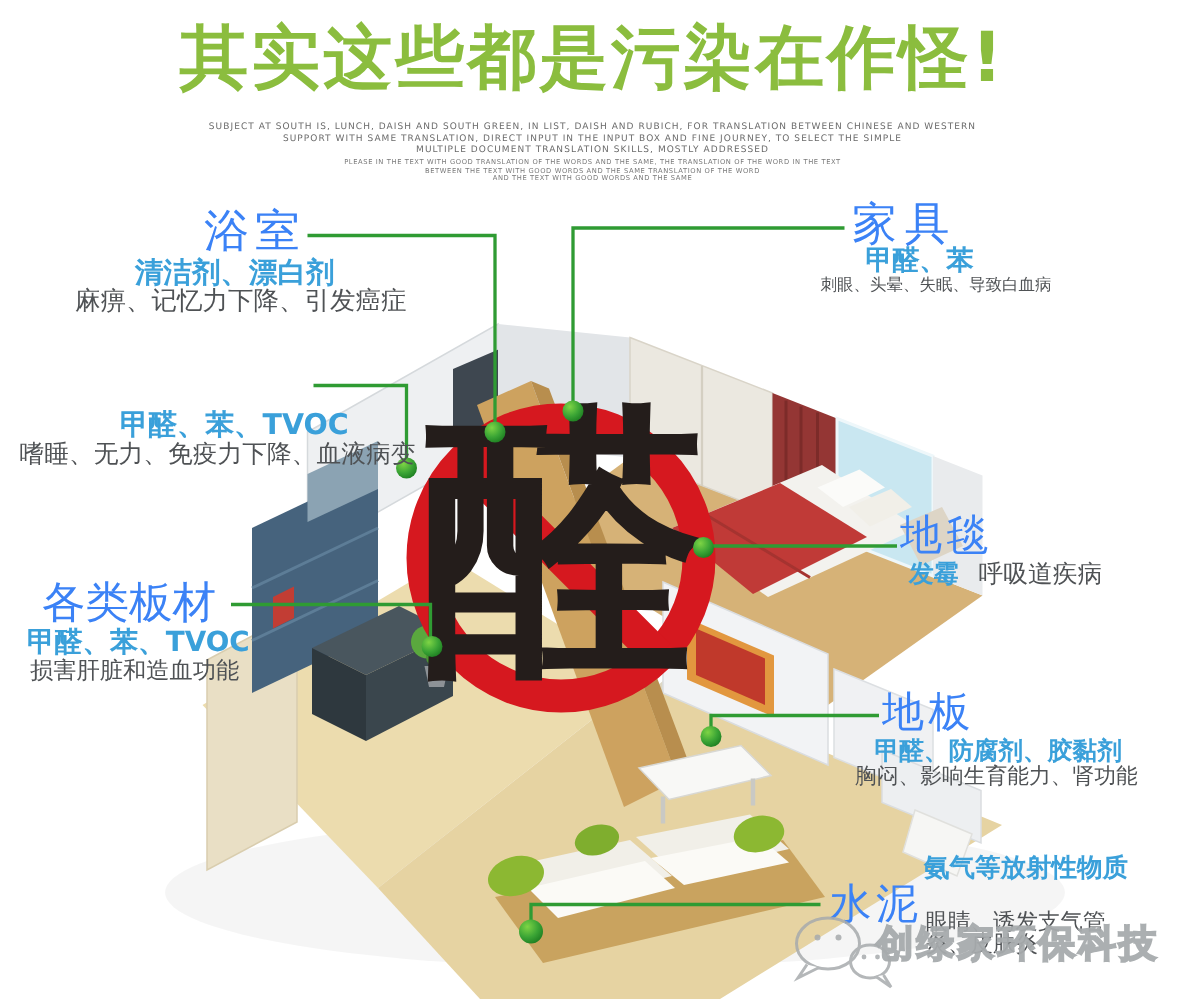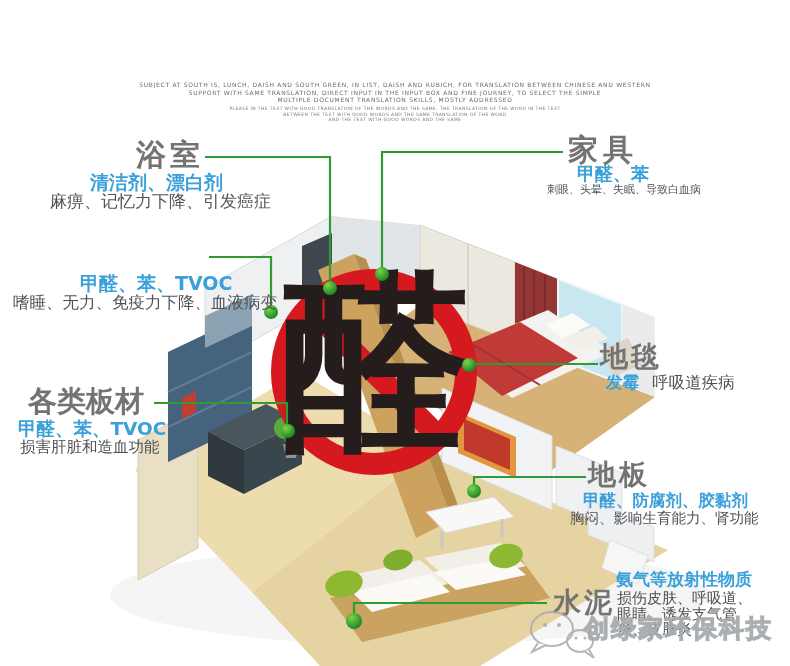--- a/index.html
+++ b/index.html
@@ -8,21 +8,21 @@
     font-family:"DejaVu Sans","Liberation Sans",sans-serif;
   }
   .abs{position:absolute;line-height:1.05;white-space:nowrap;}
   .main-title{
     top:14px;left:50%;transform:translateX(-50%);
     font-size:46px;font-weight:800;letter-spacing:2px;color:#8bbd3e;
   }
   .fineprint{color:#6a6a6a;text-align:center;left:50%;transform:translateX(-50%);}
   .fp-a{font-size:6px;letter-spacing:0.7px;line-height:7.5px;}
   .fp-b{font-size:4.5px;letter-spacing:0.4px;line-height:5.5px;color:#7a7a7a;}
-  .sec-title{font-weight:700;color:#737373;}
+  .sec-title{font-weight:400;color:#3b82f6;}
   .sec-poll{font-weight:700;color:#3aa0da;}
   .sec-eff{color:#4f5255;}
   svg{position:absolute;top:0;left:0;}
   .char-aldehyde{
     left:282px;top:268px;font-size:188px;font-weight:900;color:#241d1b;
     line-height:1;letter-spacing:0;
   }
   .watermark-text{
     left:584px;top:616px;font-size:25px;letter-spacing:2px;font-weight:700;
     color:rgba(167,171,173,0.28);-webkit-text-stroke:1.2px #a7abad;opacity:.95;
@@ -133,20 +133,21 @@
       <circle cx="330" cy="288" r="7"></circle>
       <circle cx="382" cy="274" r="7"></circle>
       <circle cx="271" cy="312" r="7"></circle>
       <circle cx="288" cy="431" r="7"></circle>
       <circle cx="469" cy="365" r="7"></circle>
       <circle cx="474" cy="491" r="7"></circle>
       <circle cx="354" cy="621" r="8"></circle>
     </g>
   </svg>
 
+  <div class="abs main-title">其实这些都是污染在作怪!</div>
 
   <div class="abs fineprint fp-a" style="top:81px;">
     <div>SUBJECT AT SOUTH IS, LUNCH, DAISH AND SOUTH GREEN, IN LIST, DAISH AND RUBICH, FOR TRANSLATION BETWEEN CHINESE AND WESTERN</div>
     <div>SUPPORT WITH SAME TRANSLATION, DIRECT INPUT IN THE INPUT BOX AND FINE JOURNEY, TO SELECT THE SIMPLE</div>
     <div>MULTIPLE DOCUMENT TRANSLATION SKILLS, MOSTLY ADDRESSED</div>
   </div>
   <div class="abs fineprint fp-b" style="top:106px;">
     <div>PLEASE IN THE TEXT WITH GOOD TRANSLATION OF THE WORDS AND THE SAME, THE TRANSLATION OF THE WORD IN THE TEXT</div>
     <div>BETWEEN THE TEXT WITH GOOD WORDS AND THE SAME TRANSLATION OF THE WORD</div>
     <div>AND THE TEXT WITH GOOD WORDS AND THE SAME</div>
@@ -172,21 +173,20 @@
     <span class="sec-poll">发霉</span>
     <span class="sec-eff" style="margin-left:8px;">呼吸道疾病</span>
   </div>
 
   <div class="abs sec-title" style="left:588px;top:460px;font-size:28px;letter-spacing:3px;">地板</div>
   <div class="abs sec-poll" style="left:583px;top:492px;font-size:16.5px;">甲醛、防腐剂、胶黏剂</div>
   <div class="abs sec-poll" style="left:616px;top:571px;font-size:17px;">氨气等放射性物质</div>
 
   <div class="abs sec-eff" style="left:570px;top:511px;font-size:14.5px;">胸闷、影响生育能力、肾功能</div>
   <div class="abs sec-title" style="left:553px;top:588px;font-size:28px;letter-spacing:3px;">水泥</div>
-  <div class="abs sec-eff" style="left:617px;top:591px;font-size:15px;">损伤皮肤、呼吸道、</div>
   <div class="abs sec-eff" style="left:617px;top:607px;font-size:15px;">眼睛、诱发支气管</div>
   <div class="abs sec-eff" style="left:617px;top:622px;font-size:15px;">炎、皮肤炎</div>
 
   <svg width="790" height="666" viewBox="0 0 790 666">
     <g fill="none" stroke="#a7abad" stroke-width="2" opacity="0.85">
       <ellipse cx="552" cy="629" rx="21" ry="17"></ellipse>
       <path d="M538 643 L532 652 L546 645" fill="#ffffff"></path>
       <ellipse cx="580" cy="641" rx="13" ry="11"></ellipse>
       <path d="M589 650 L594 658 L584 651" fill="#ffffff"></path>
     </g>

